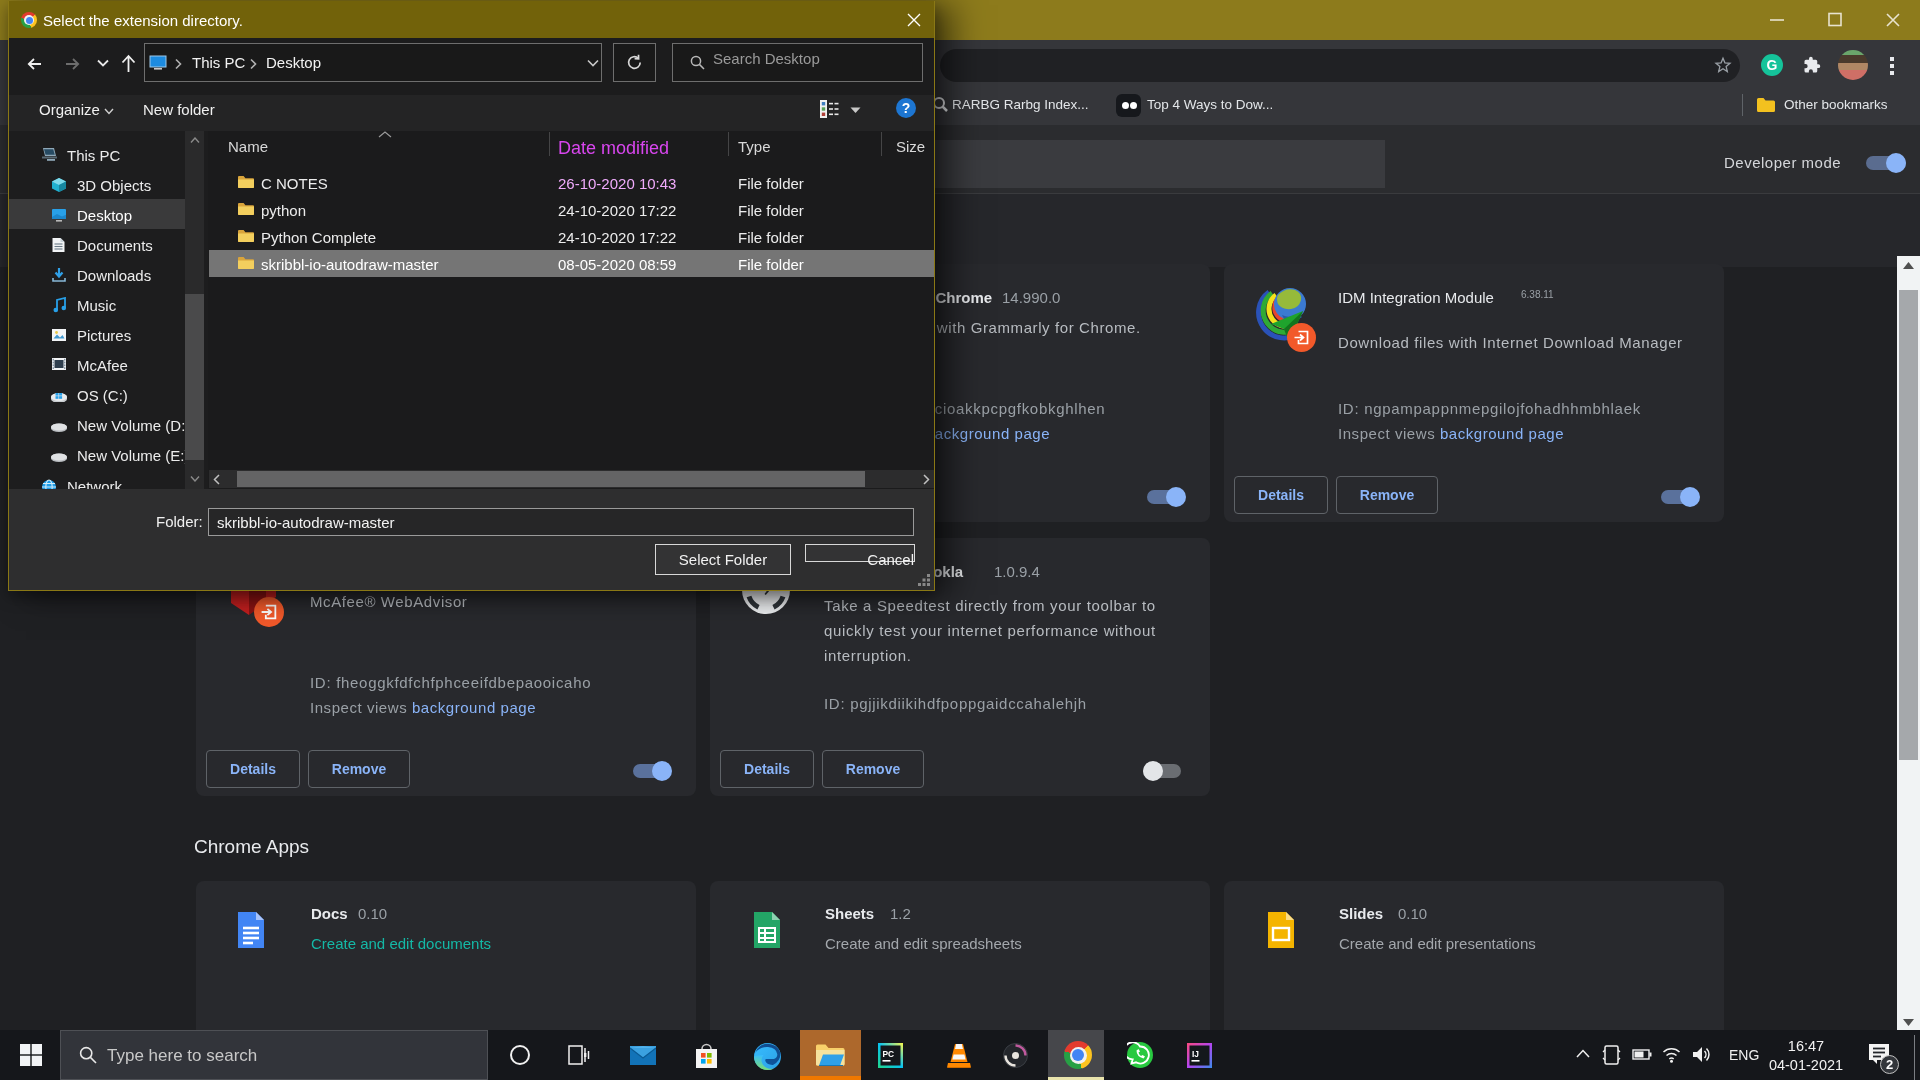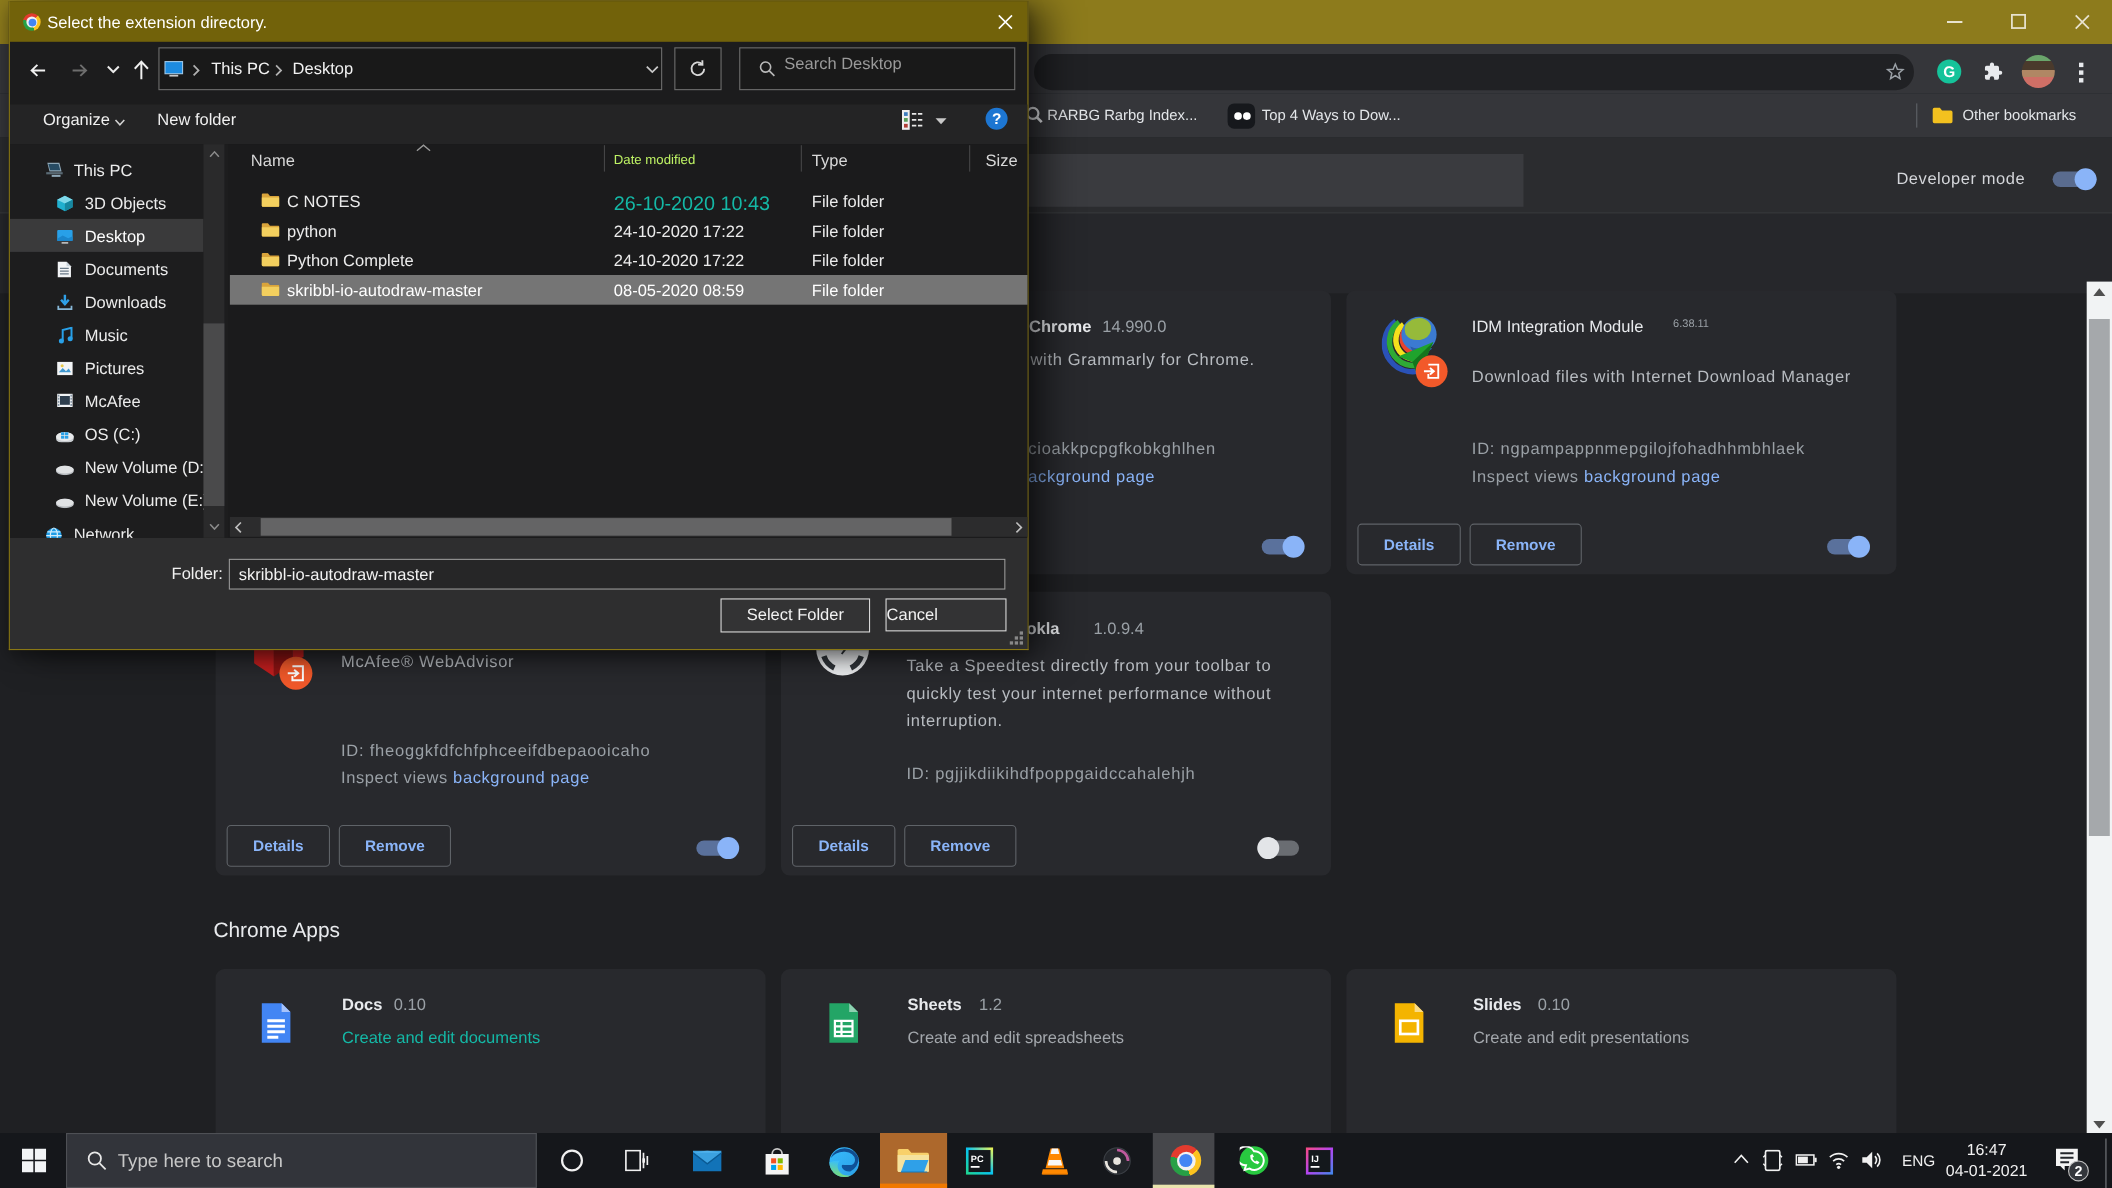--- a/index.html
+++ b/index.html
@@ -378,35 +378,35 @@
       <path d="M1 0.5 L5 5 L9 0.5" fill="none" stroke="#8a8a8a" stroke-width="1.4"></path>
     </svg>
 
   <div class="a" style="left:199px;top:130px;width:727px;height:358px;background:#1b1b1c"></div>
   <div id="flist">
 
   <svg class="a" style="left:369px;top:130px" width="14" height="7" viewBox="0 0 14 7">
         <path d="M1 6 L7 1 L13 6" fill="none" stroke="#9a9a9a" stroke-width="1.2"></path>
       </svg>
   <div class="a txt" style="left:219px;top:137px;font-size:15px;color:#d8d8d8">Name</div>
-  <div class="a txt" style="left:549px;top:137px;font-size:12px;color:#bef264">Date modified</div>
+  <div class="a txt" style="left:549px;top:137px;font-size:18px;color:#d946ef">Date modified</div>
   <div class="a txt" style="left:729px;top:137px;font-size:15px;color:#d8d8d8">Type</div>
   <div class="a txt" style="left:887px;top:137px;font-size:15px;color:#d8d8d8">Size</div>
   <div class="a" style="left:540px;top:131px;width:1px;height:24px;background:#454546"></div>
   <div class="a" style="left:719px;top:131px;width:1px;height:24px;background:#454546"></div>
   <div class="a" style="left:872px;top:131px;width:1px;height:24px;background:#454546"></div>
 
   <div class="a" style="left:200px;top:249px;width:726px;height:27px;background:#757575"></div>
 
   <svg class="a" style="left:228px;top:174px" width="17" height="14" viewBox="0 0 17 14">
         <path d="M1 2 a1 1 0 0 1 1-1 h4.6 l1.8 2.2 H16 a1 1 0 0 1 1 1 V12 a1 1 0 0 1 -1 1 H2 a1 1 0 0 1 -1-1z" fill="#d9a43b"></path>
         <path d="M1 4.6 h16 V12 a1 1 0 0 1 -1 1 H2 a1 1 0 0 1 -1-1z" fill="#f3cf5e"></path>
       </svg>
   <div class="a txt" style="left:252px;top:174px;font-size:15px;color:#ececec">C NOTES</div>
-  <div class="a txt" style="left:549px;top:174px;font-size:18px;color:#14b8a6">26-10-2020 10:43</div>
+  <div class="a txt" style="left:549px;top:174px;font-size:15px;color:#f0abfc">26-10-2020 10:43</div>
   <div class="a txt" style="left:729px;top:174px;font-size:15px;color:#ececec">File folder</div>
   <svg class="a" style="left:228px;top:201px" width="17" height="14" viewBox="0 0 17 14">
         <path d="M1 2 a1 1 0 0 1 1-1 h4.6 l1.8 2.2 H16 a1 1 0 0 1 1 1 V12 a1 1 0 0 1 -1 1 H2 a1 1 0 0 1 -1-1z" fill="#d9a43b"></path>
         <path d="M1 4.6 h16 V12 a1 1 0 0 1 -1 1 H2 a1 1 0 0 1 -1-1z" fill="#f3cf5e"></path>
       </svg>
   <div class="a txt" style="left:252px;top:201px;font-size:15px;color:#ececec">python</div>
   <div class="a txt" style="left:549px;top:201px;font-size:15px;color:#ececec">24-10-2020 17:22</div>
   <div class="a txt" style="left:729px;top:201px;font-size:15px;color:#ececec">File folder</div>
   <svg class="a" style="left:228px;top:228px" width="17" height="14" viewBox="0 0 17 14">
         <path d="M1 2 a1 1 0 0 1 1-1 h4.6 l1.8 2.2 H16 a1 1 0 0 1 1 1 V12 a1 1 0 0 1 -1 1 H2 a1 1 0 0 1 -1-1z" fill="#d9a43b"></path>
@@ -431,21 +431,21 @@
         <path d="M1 1 L5.5 5.5 L1 10" fill="none" stroke="#c0c0c0" stroke-width="1.5"></path>
       </svg>
   <div class="a" style="left:228px;top:470px;width:628px;height:16px;background:#646465"></div>
   </div>
 
   <div class="a" style="left:0;top:488px;width:927px;height:102px;background:#2e2e2f"></div>
   <div class="a txt" style="left:147px;top:512px;font-size:15px;color:#f0f0f0">Folder:</div>
   <div class="a" style="left:199px;top:507px;width:706px;height:28px;background:#262627;border:1px solid #9a9a9a"></div>
   <div class="a txt" style="left:208px;top:513px;font-size:15px;color:#f2f2f2">skribbl-io-autodraw-master</div>
   <div class="a" style="left:646px;top:543px;width:136px;height:31px;background:#333334;border:1px solid #d8d8d8;color:#f2f2f2;font-size:15px;text-align:center;line-height:29px">Select Folder</div>
-  <div class="a" style="left:796px;top:543px;width:110px;height:30px;background:#333334;border:1px solid #d8d8d8;color:#f2f2f2;font-size:15px;text-align:left;line-height:29px">Cancel</div>
+  <div class="a" style="left:796px;top:543px;width:110px;height:18px;background:#333334;border:1px solid #d8d8d8;color:#f2f2f2;font-size:15px;text-align:right;line-height:29px">Cancel</div>
   <svg class="a" style="left:908px;top:572px" width="14" height="14" viewBox="0 0 14 14">
       <g fill="#888">
         <rect x="10" y="1" width="3" height="3"></rect>
         <rect x="5.5" y="5.5" width="3" height="3"></rect>
         <rect x="10" y="5.5" width="3" height="3"></rect>
         <rect x="1" y="10" width="3" height="3"></rect>
         <rect x="5.5" y="10" width="3" height="3"></rect>
         <rect x="10" y="10" width="3" height="3"></rect>
       </g>
     </svg>

